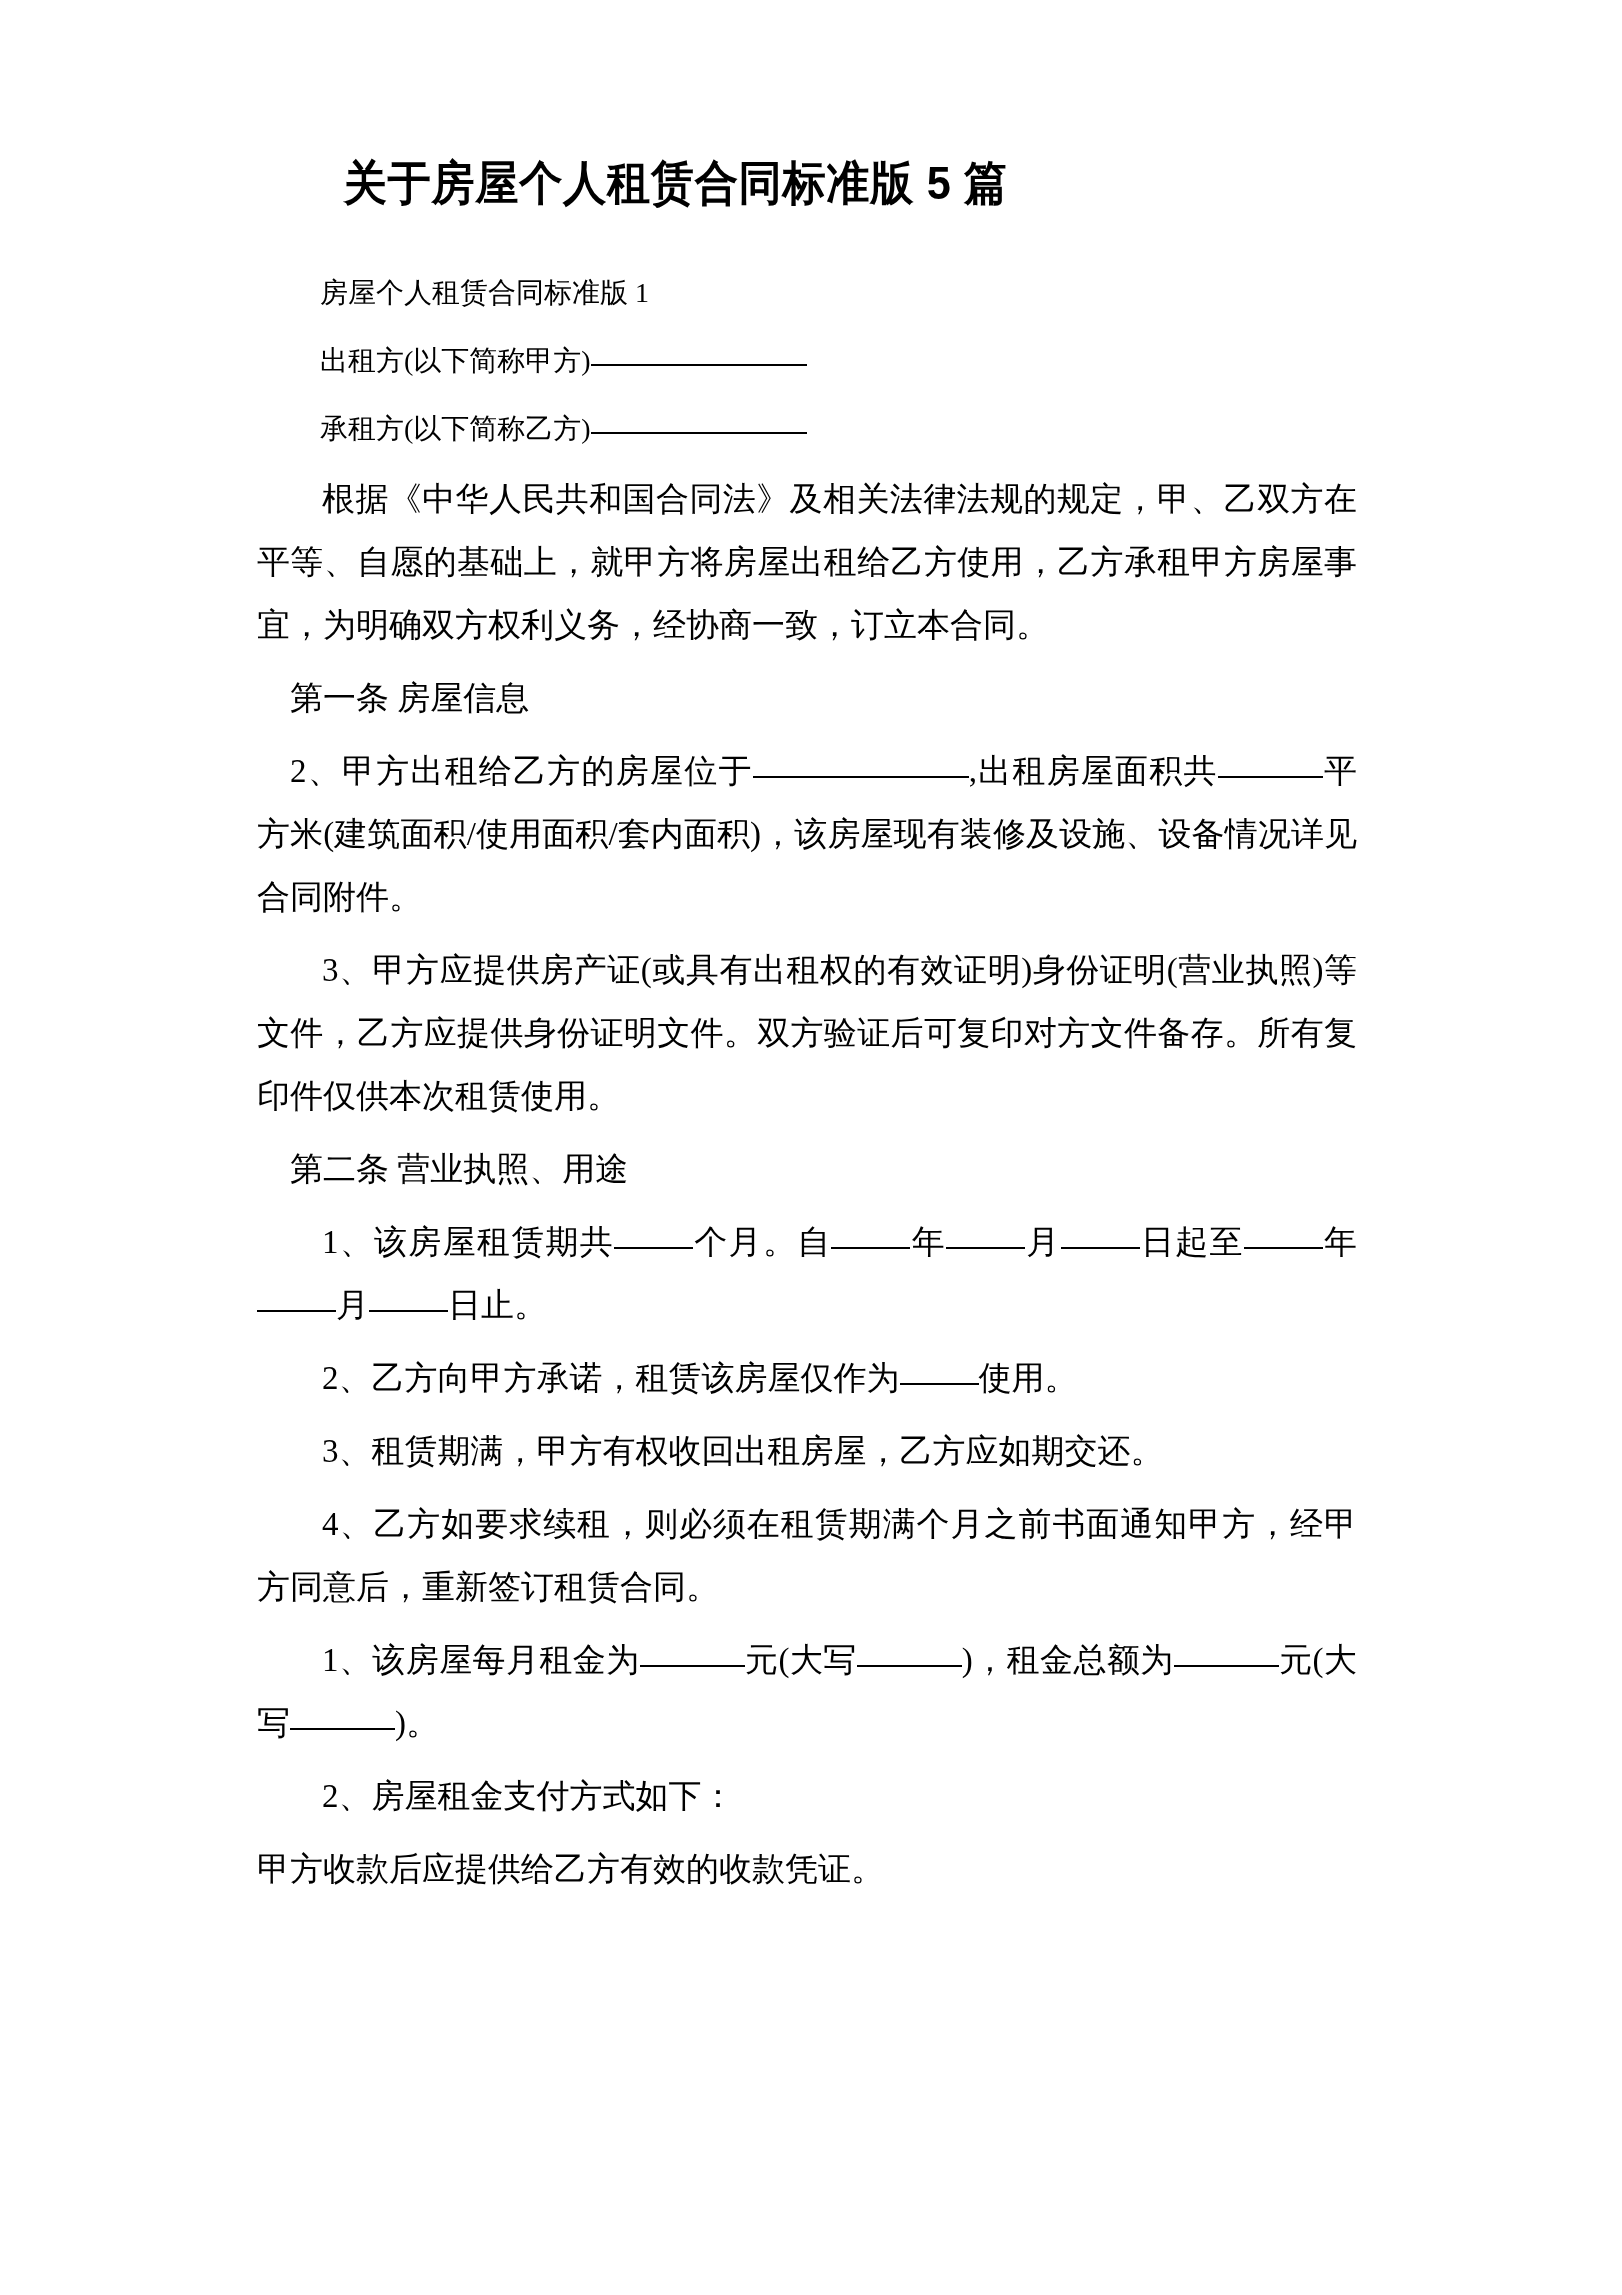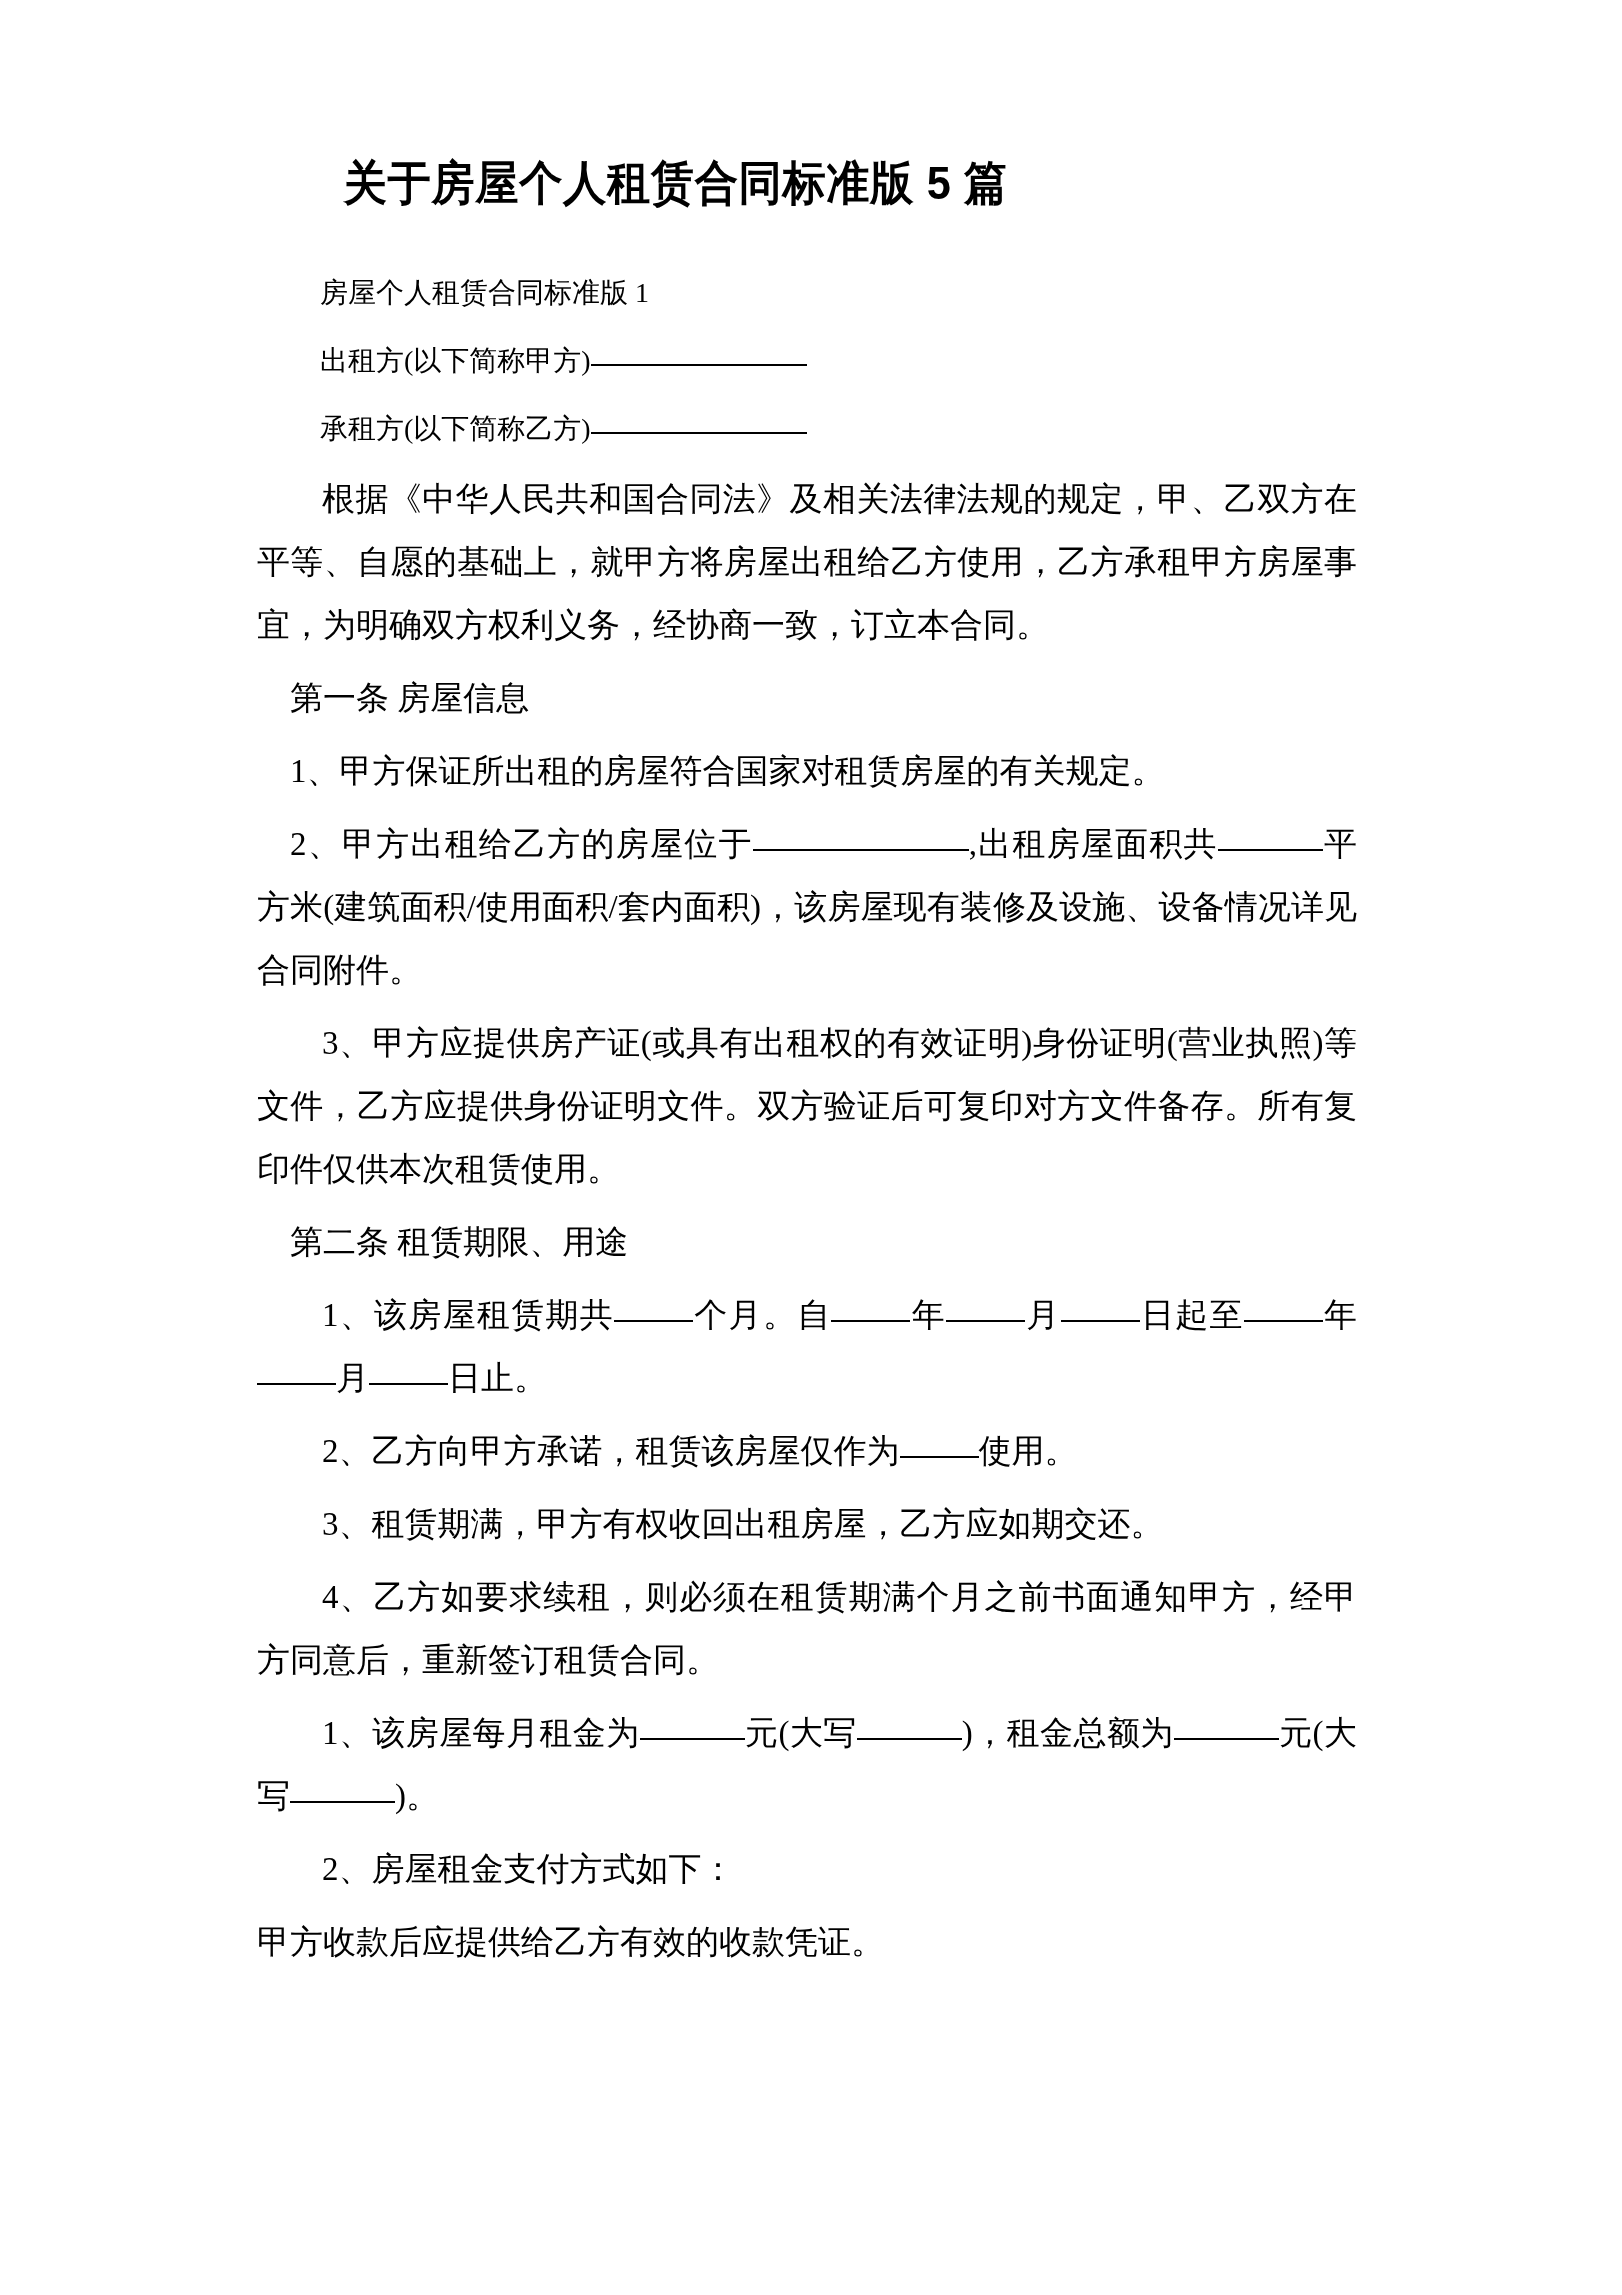--- a/index.html
+++ b/index.html
@@ -104,27 +104,26 @@
       <p class="para small">房屋个人租赁合同标准版 1</p>
 
       <p class="para small"><span>出租方(以下简称甲方)</span><span class="blank b-xl"></span></p>
 
       <p class="para small"><span>承租方(以下简称乙方)</span><span class="blank b-xl"></span></p>
 
       <p class="para indent">根据《中华人民共和国合同法》及相关法律法规的规定，甲、乙双方在平等、自愿的基础上，就甲方将房屋出租给乙方使用，乙方承租甲方房屋事宜，为明确双方权利义务，经协商一致，订立本合同。</p>
 
       <p class="para indent-1">第一条  房屋信息</p>
 
-      <p class="para indent-1">1、甲方保证所出租的房屋符合国家对租赁房屋的有关规定。</p>
 
       <p class="para indent-1"><span>2、甲方出租给乙方的房屋位于</span><span class="blank b-xl"></span><span>,出租房屋面积共</span><span class="blank b-md"></span><span>平方米(建筑面积/使用面积/套内面积)，该房屋现有装修及设施、设备情况详见合同附件。</span></p>
 
       <p class="para indent">3、甲方应提供房产证(或具有出租权的有效证明)身份证明(营业执照)等文件，乙方应提供身份证明文件。双方验证后可复印对方文件备存。所有复印件仅供本次租赁使用。</p>
 
-      <p class="para indent-1">第二条  租赁期限、用途</p>
+      <p class="para indent-1">第二条  营业执照、用途</p>
 
       <p class="para indent"><span>1、该房屋租赁期共</span><span class="blank b-sm"></span><span>个月。自</span><span class="blank b-sm"></span><span>年</span><span class="blank b-sm"></span><span>月</span><span class="blank b-sm"></span><span>日起至</span><span class="blank b-sm"></span><span>年</span><span class="blank b-sm"></span><span>月</span><span class="blank b-sm"></span><span>日止。</span></p>
 
       <p class="para indent"><span>2、乙方向甲方承诺，租赁该房屋仅作为</span><span class="blank b-sm"></span><span>使用。</span></p>
 
       <p class="para indent">3、租赁期满，甲方有权收回出租房屋，乙方应如期交还。</p>
 
       <p class="para indent">4、乙方如要求续租，则必须在租赁期满个月之前书面通知甲方，经甲方同意后，重新签订租赁合同。</p>
 
 

